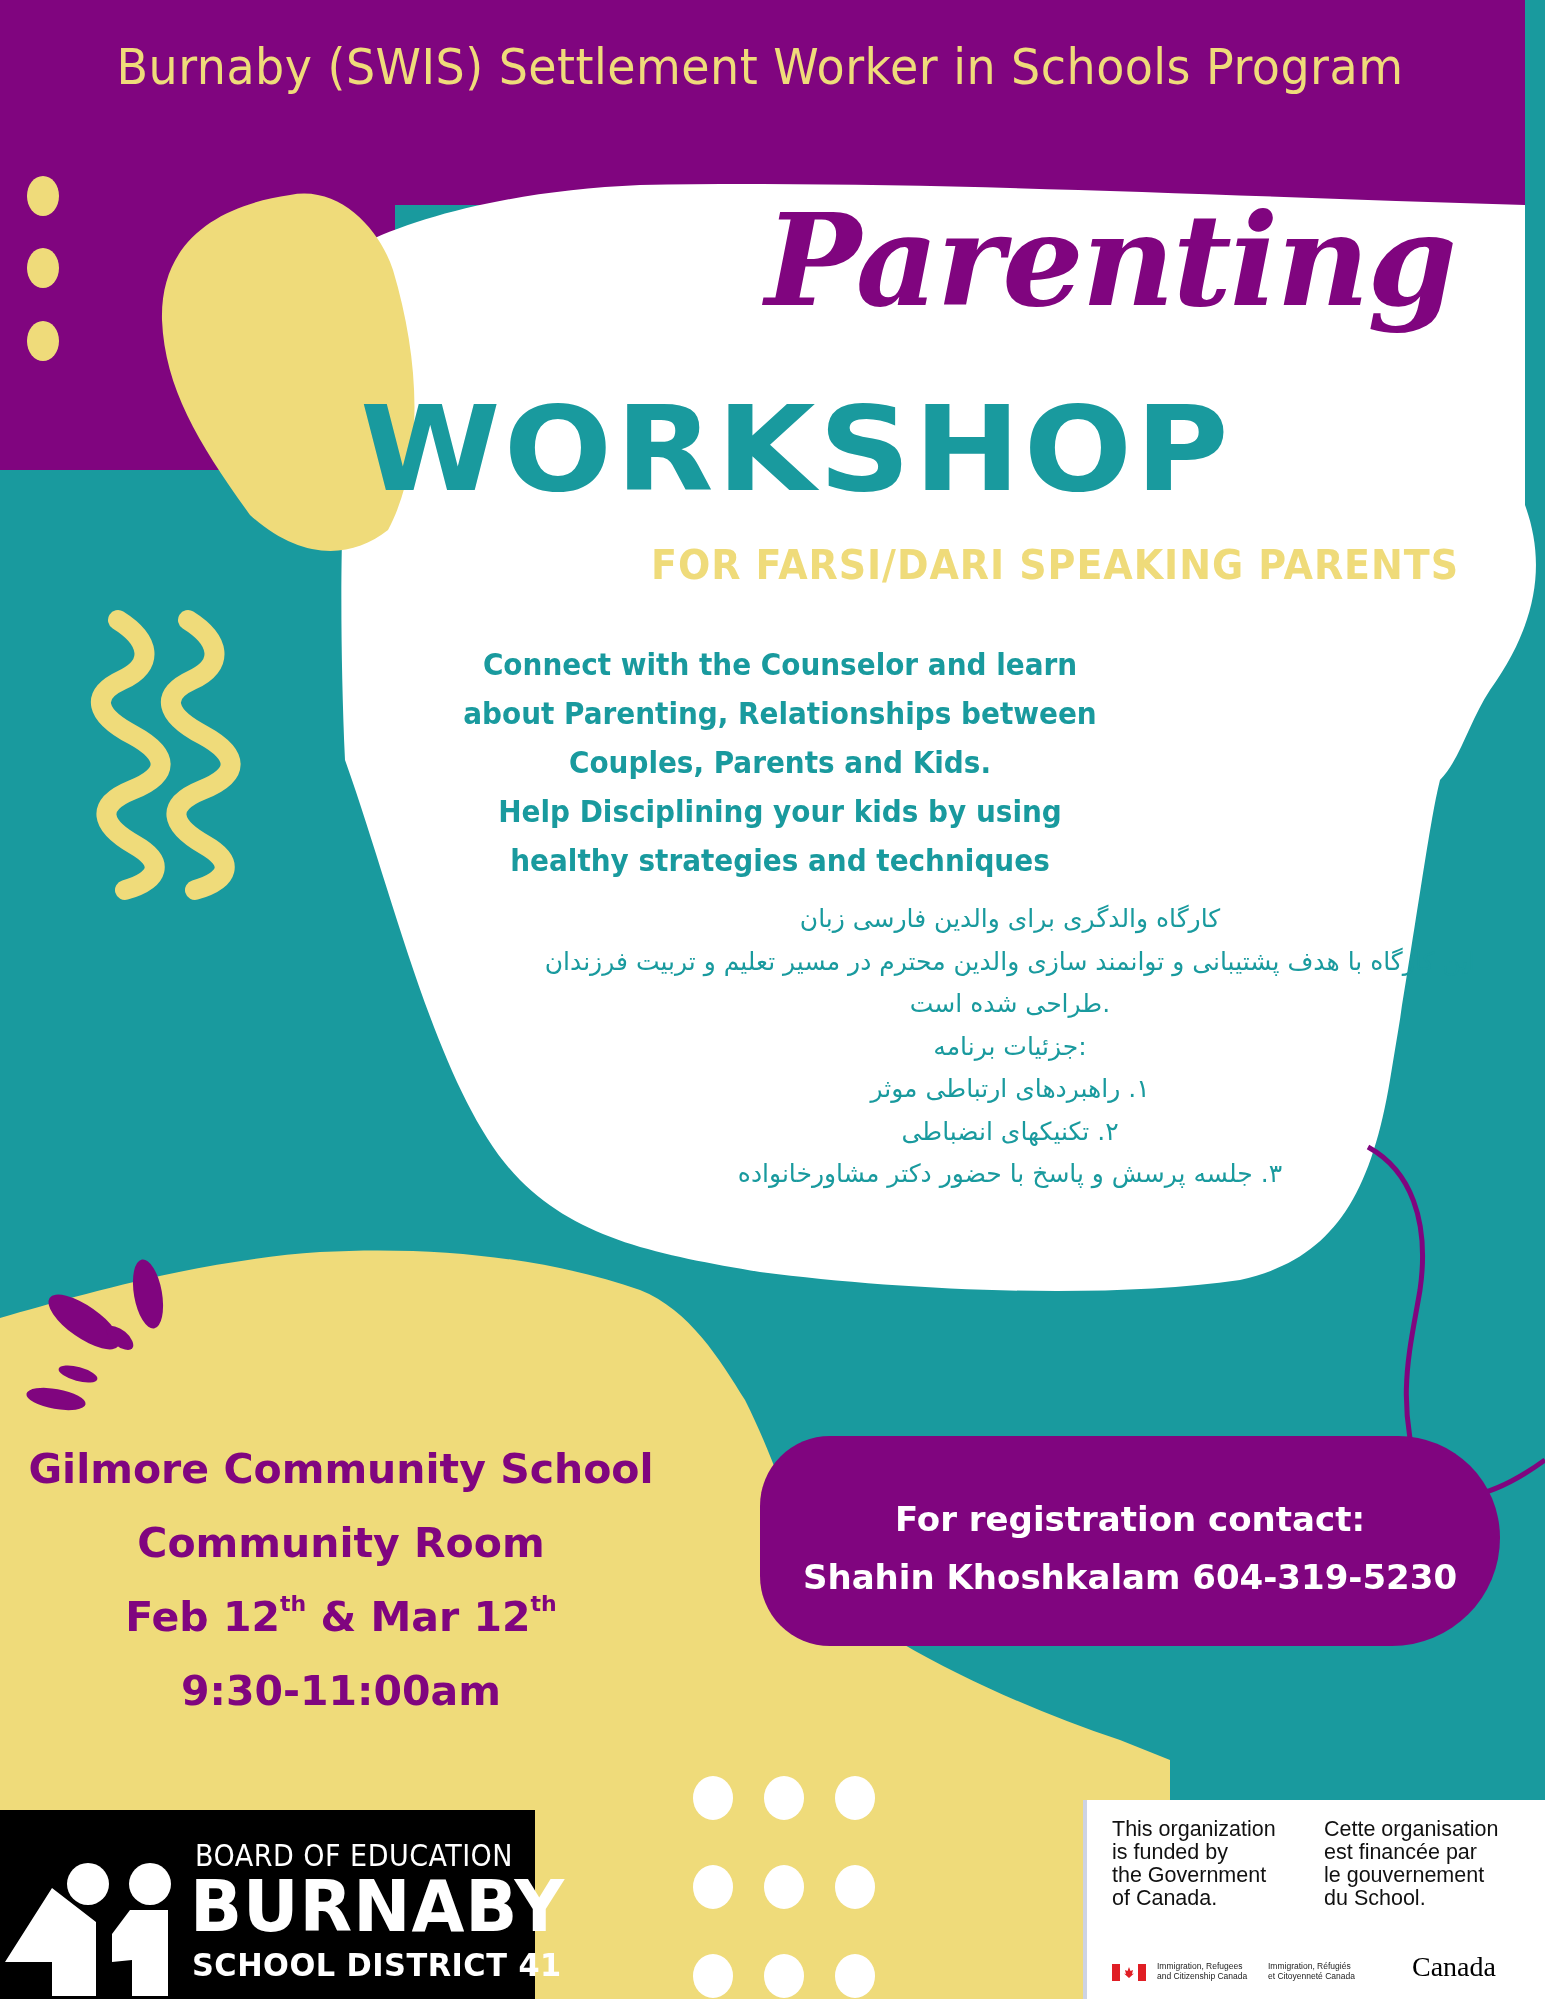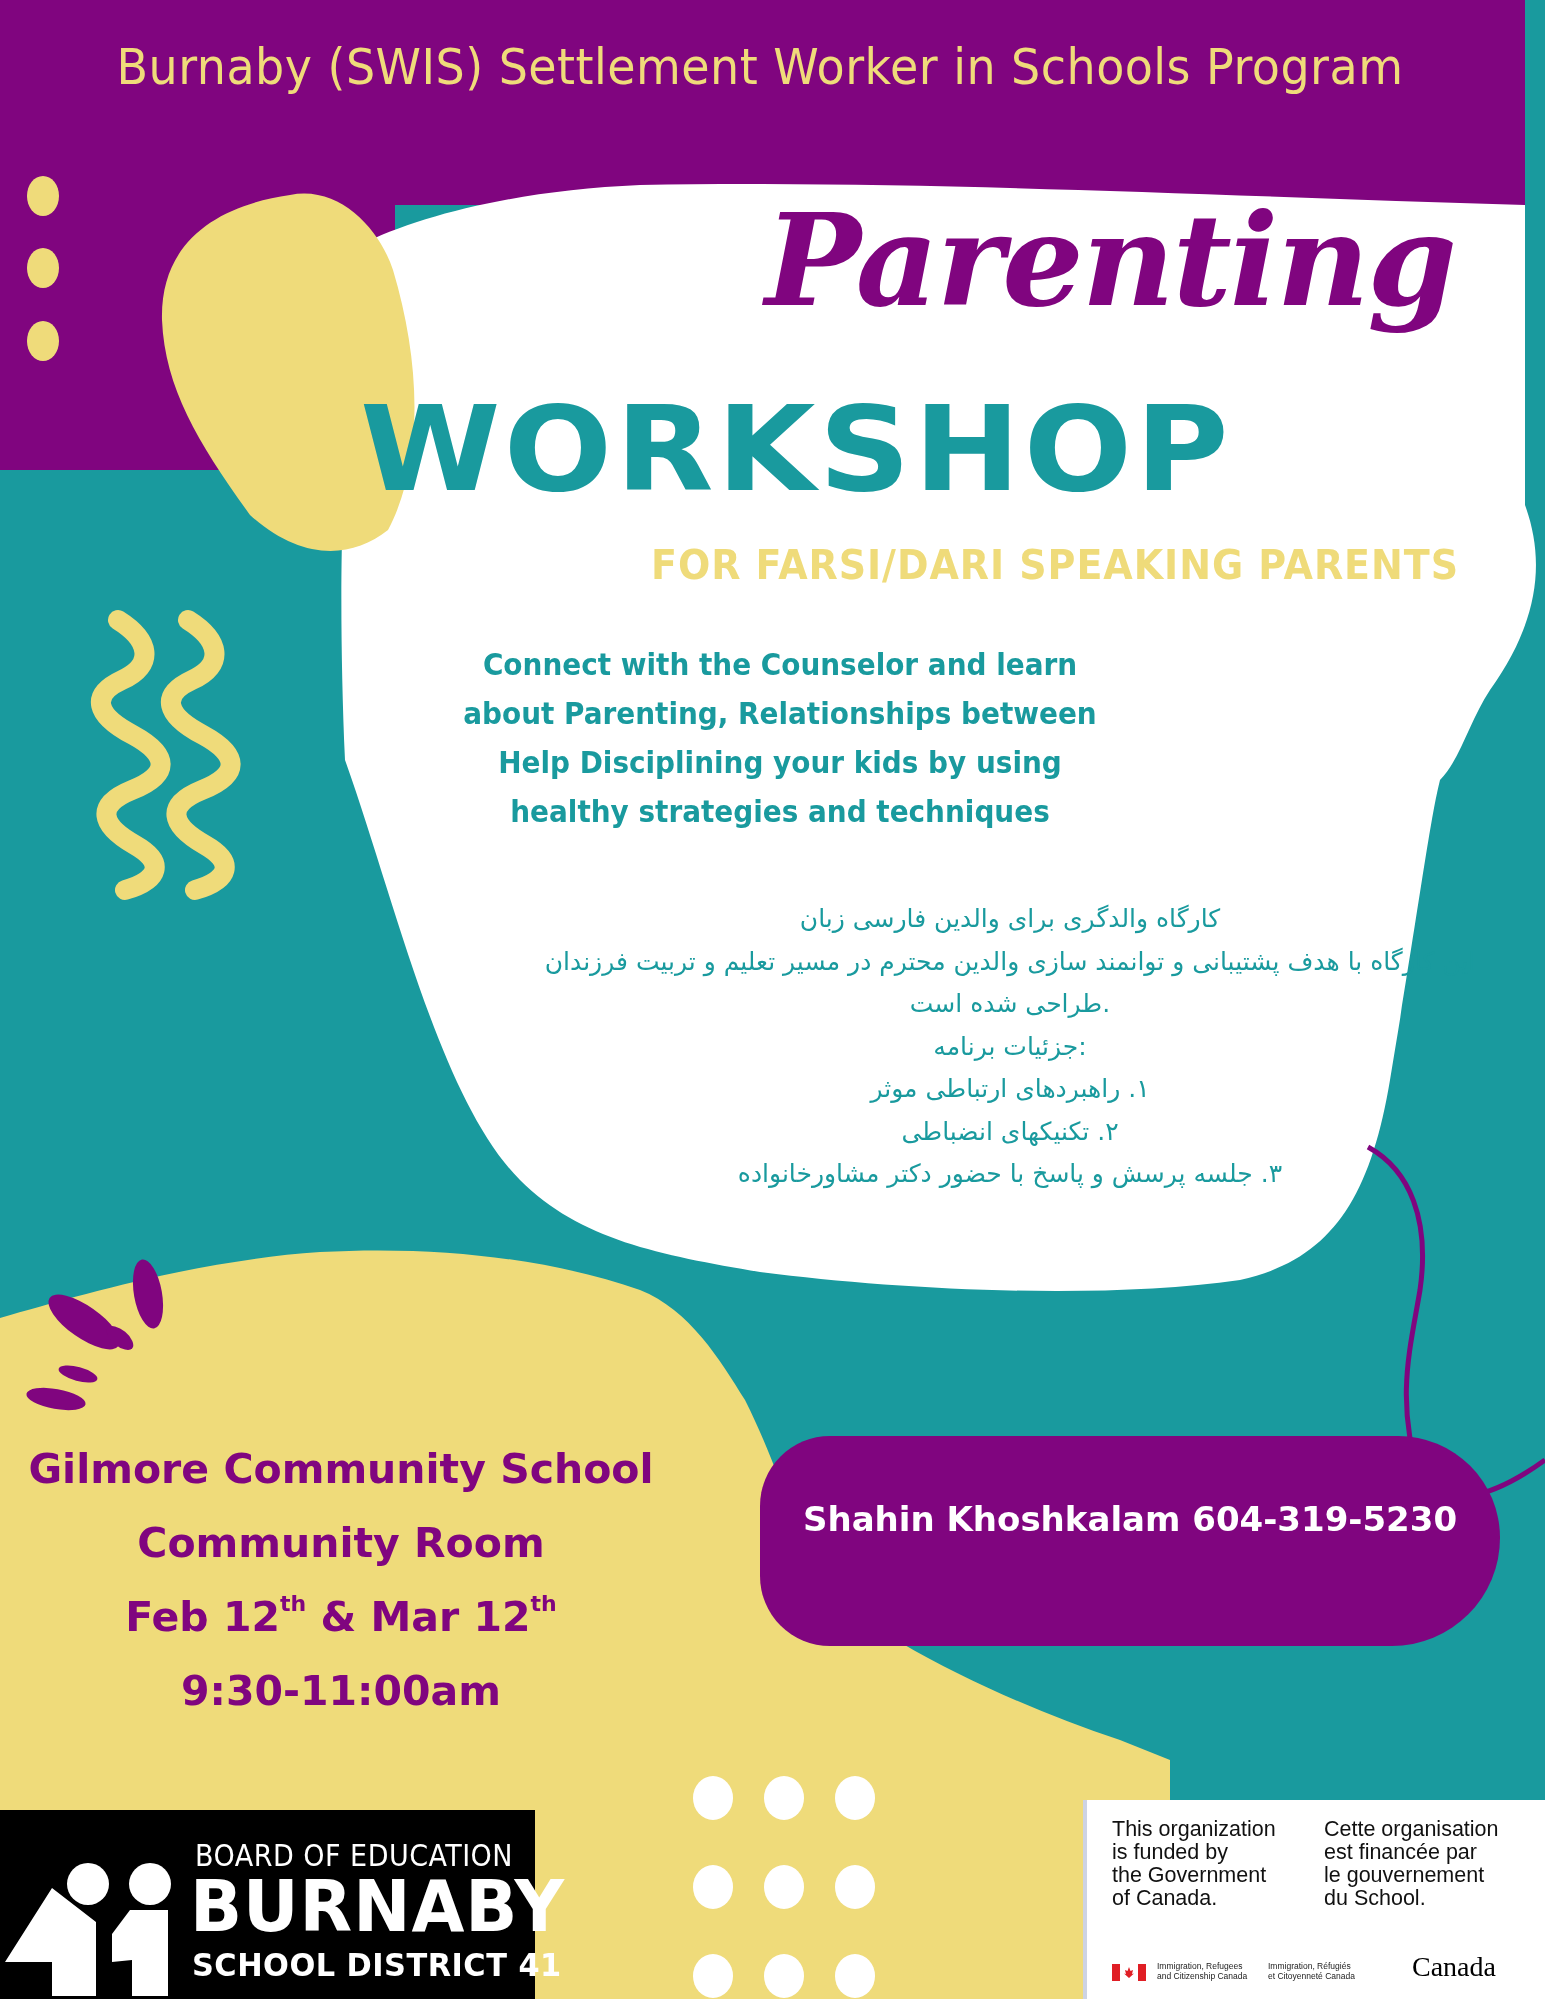--- a/index.html
+++ b/index.html
@@ -89,20 +89,21 @@
 
 <div class="abs header-title">Burnaby (SWIS) Settlement Worker in Schools Program</div>
 
 <div class="abs parenting">Parenting</div>
 <div class="abs workshop">WORKSHOP</div>
 <div class="abs subtitle">FOR FARSI/DARI SPEAKING PARENTS</div>
 
 <div class="abs desc">
   <div>Connect with the Counselor and learn</div>
   <div>about Parenting, Relationships between</div>
+  <div>Couples, Parents and Kids.</div>
   <div>Help Disciplining your kids by using</div>
   <div>healthy strategies and techniques</div>
 </div>
 
 <div class="abs farsi">
   <div>کارگاه والدگری برای والدین فارسی زبان</div>
   <div>این کارگاه با هدف پشتیبانی و توانمند سازی والدین محترم در مسیر تعلیم و تربیت فرزندان</div>
   <div>.طراحی شده است</div>
   <div>:جزئیات برنامه</div>
   <div>۱. راهبردهای ارتباطی موثر</div>
@@ -112,20 +113,21 @@
 
 <div class="abs venue">
   <div>Gilmore Community School</div>
   <div>Community Room</div>
   <div><span>Feb 12</span><sup>th</sup><span> &amp; </span><span>Mar 12</span><sup>th</sup></div>
   <div>9:30-11:00am</div>
 </div>
 
 <div class="abs contact-pill"></div>
 <div class="abs contact">
+  <div>For registration contact:</div>
   <div>Shahin Khoshkalam 604-319-5230</div>
 </div>
 
 <div class="abs sd-logo">
   <svg width="190" height="189" viewBox="0 0 190 189" style="position:absolute;left:0;top:0">
     <circle cx="88" cy="74" r="21" fill="#fff"></circle>
     <circle cx="150" cy="74" r="21" fill="#fff"></circle>
     <polygon points="5,152 52,78 96,112 96,186 52,186 52,152" fill="#fff"></polygon>
     <polygon points="112,124 130,100 168,100 168,186 132,186 132,150 112,152" fill="#fff"></polygon>
   </svg>

